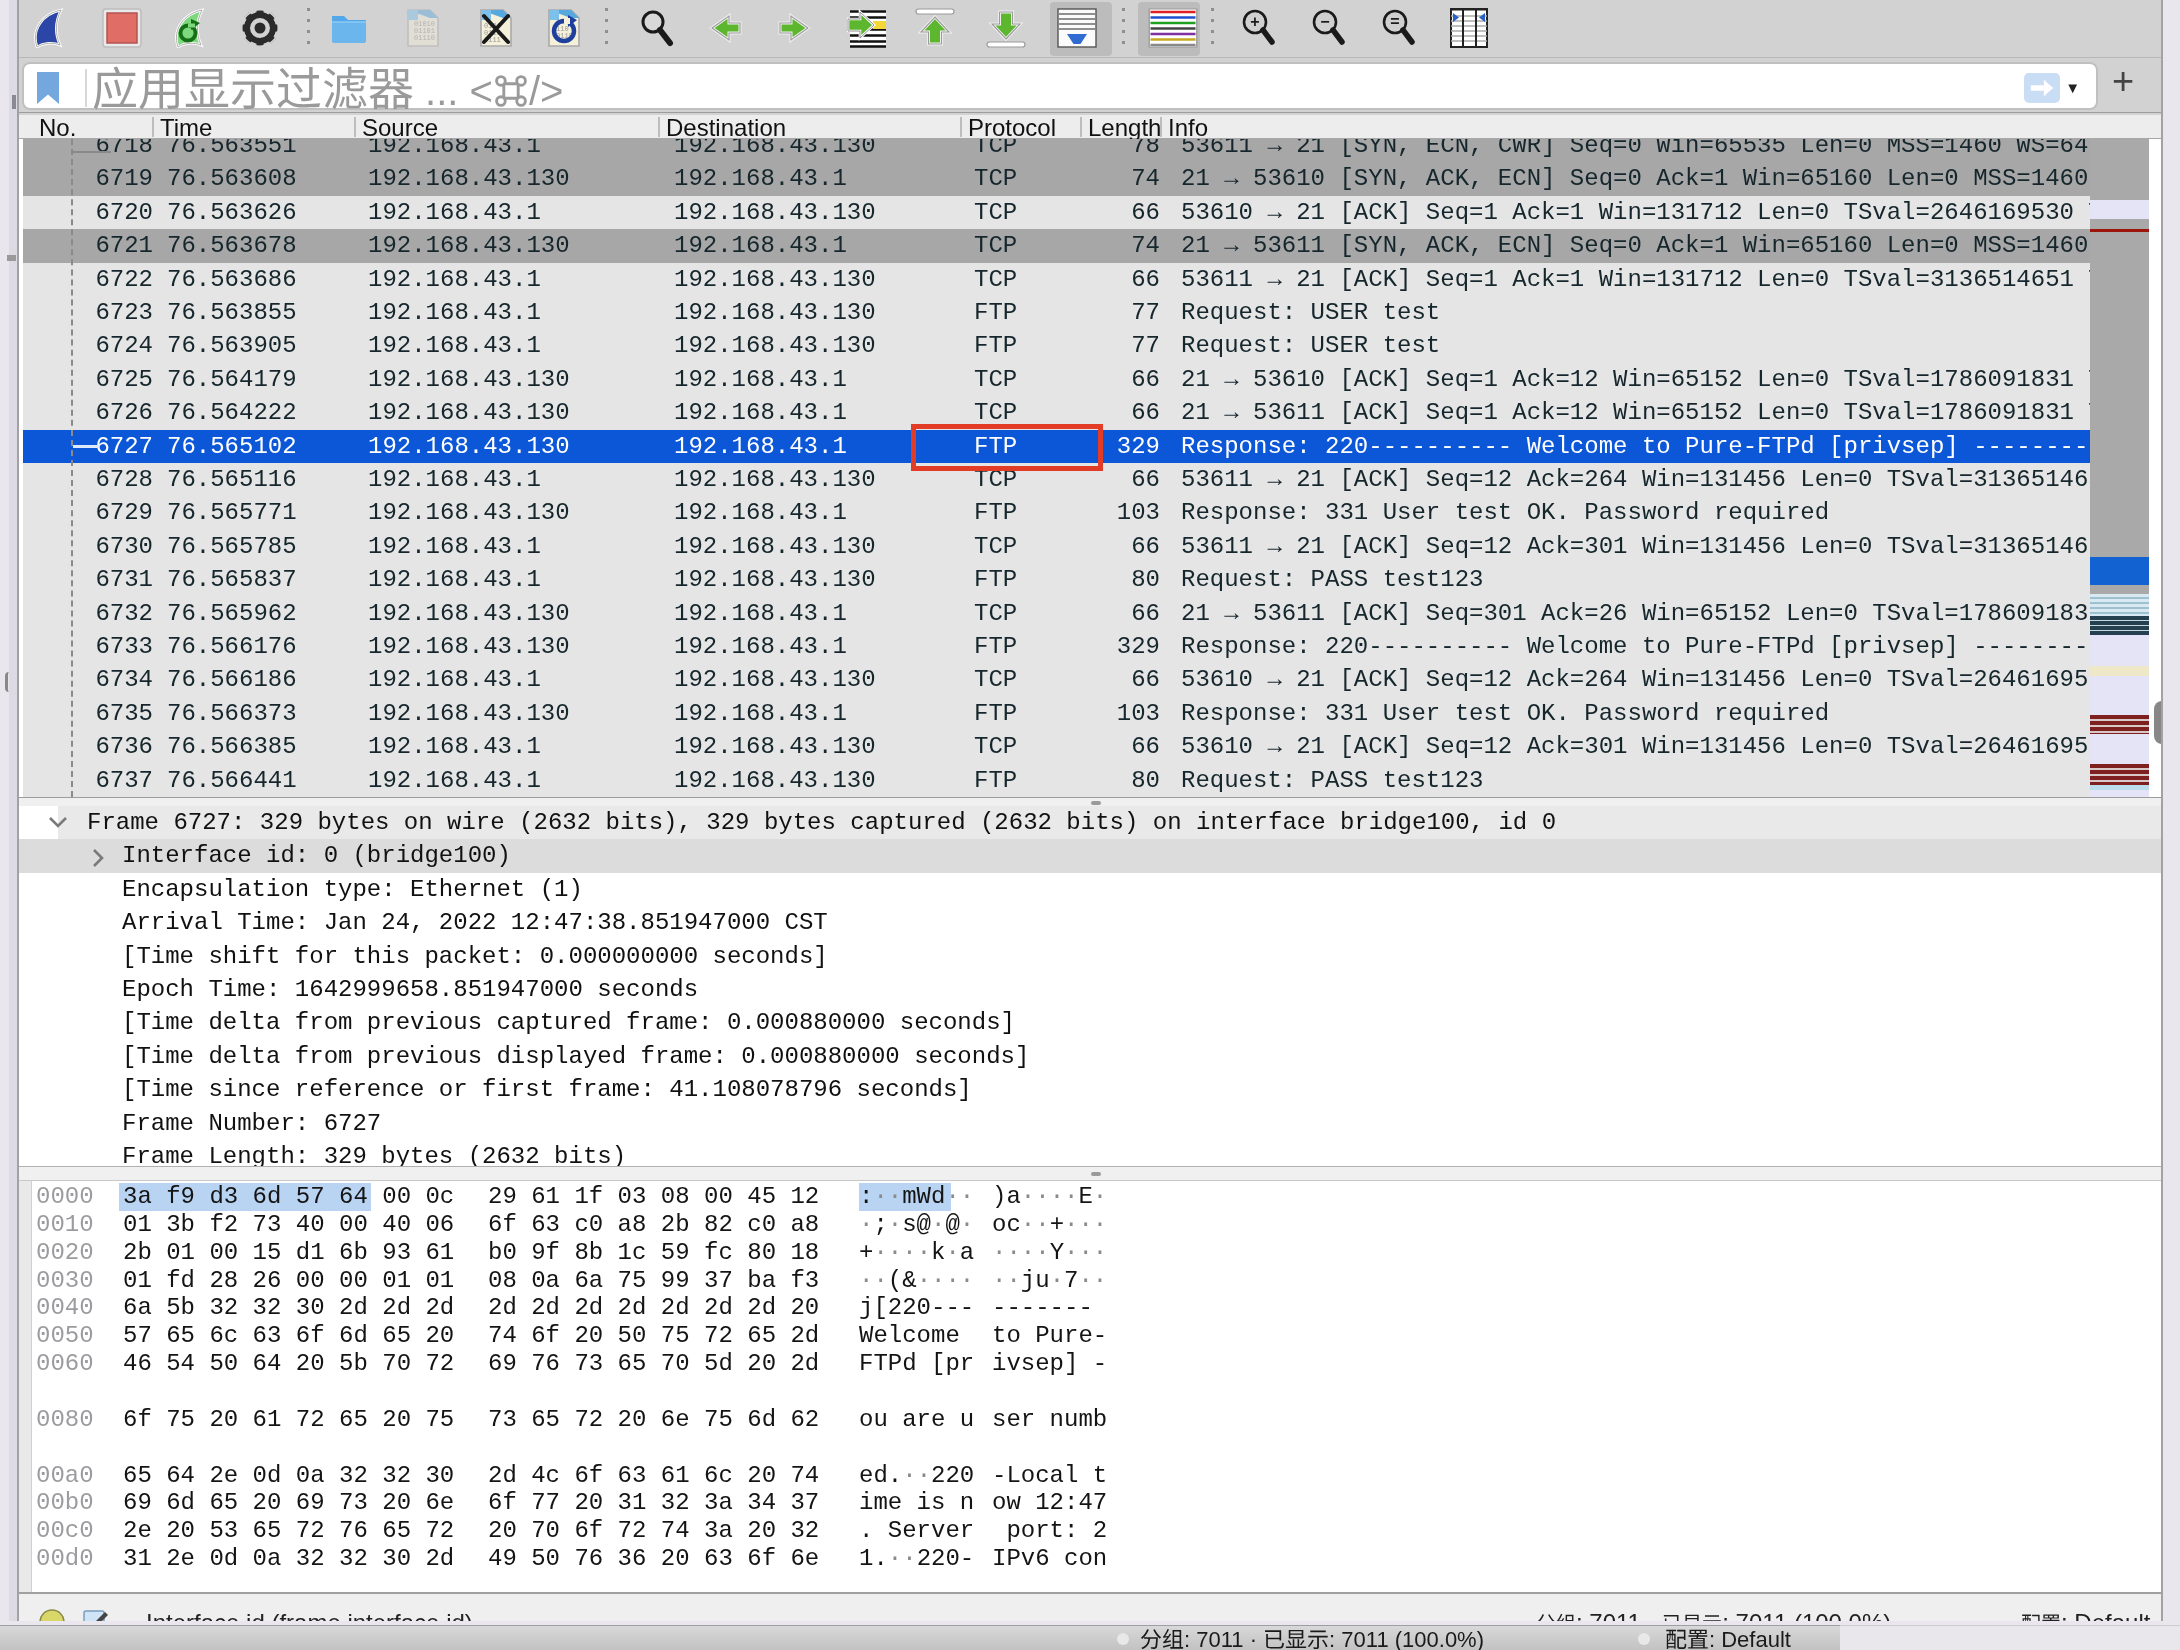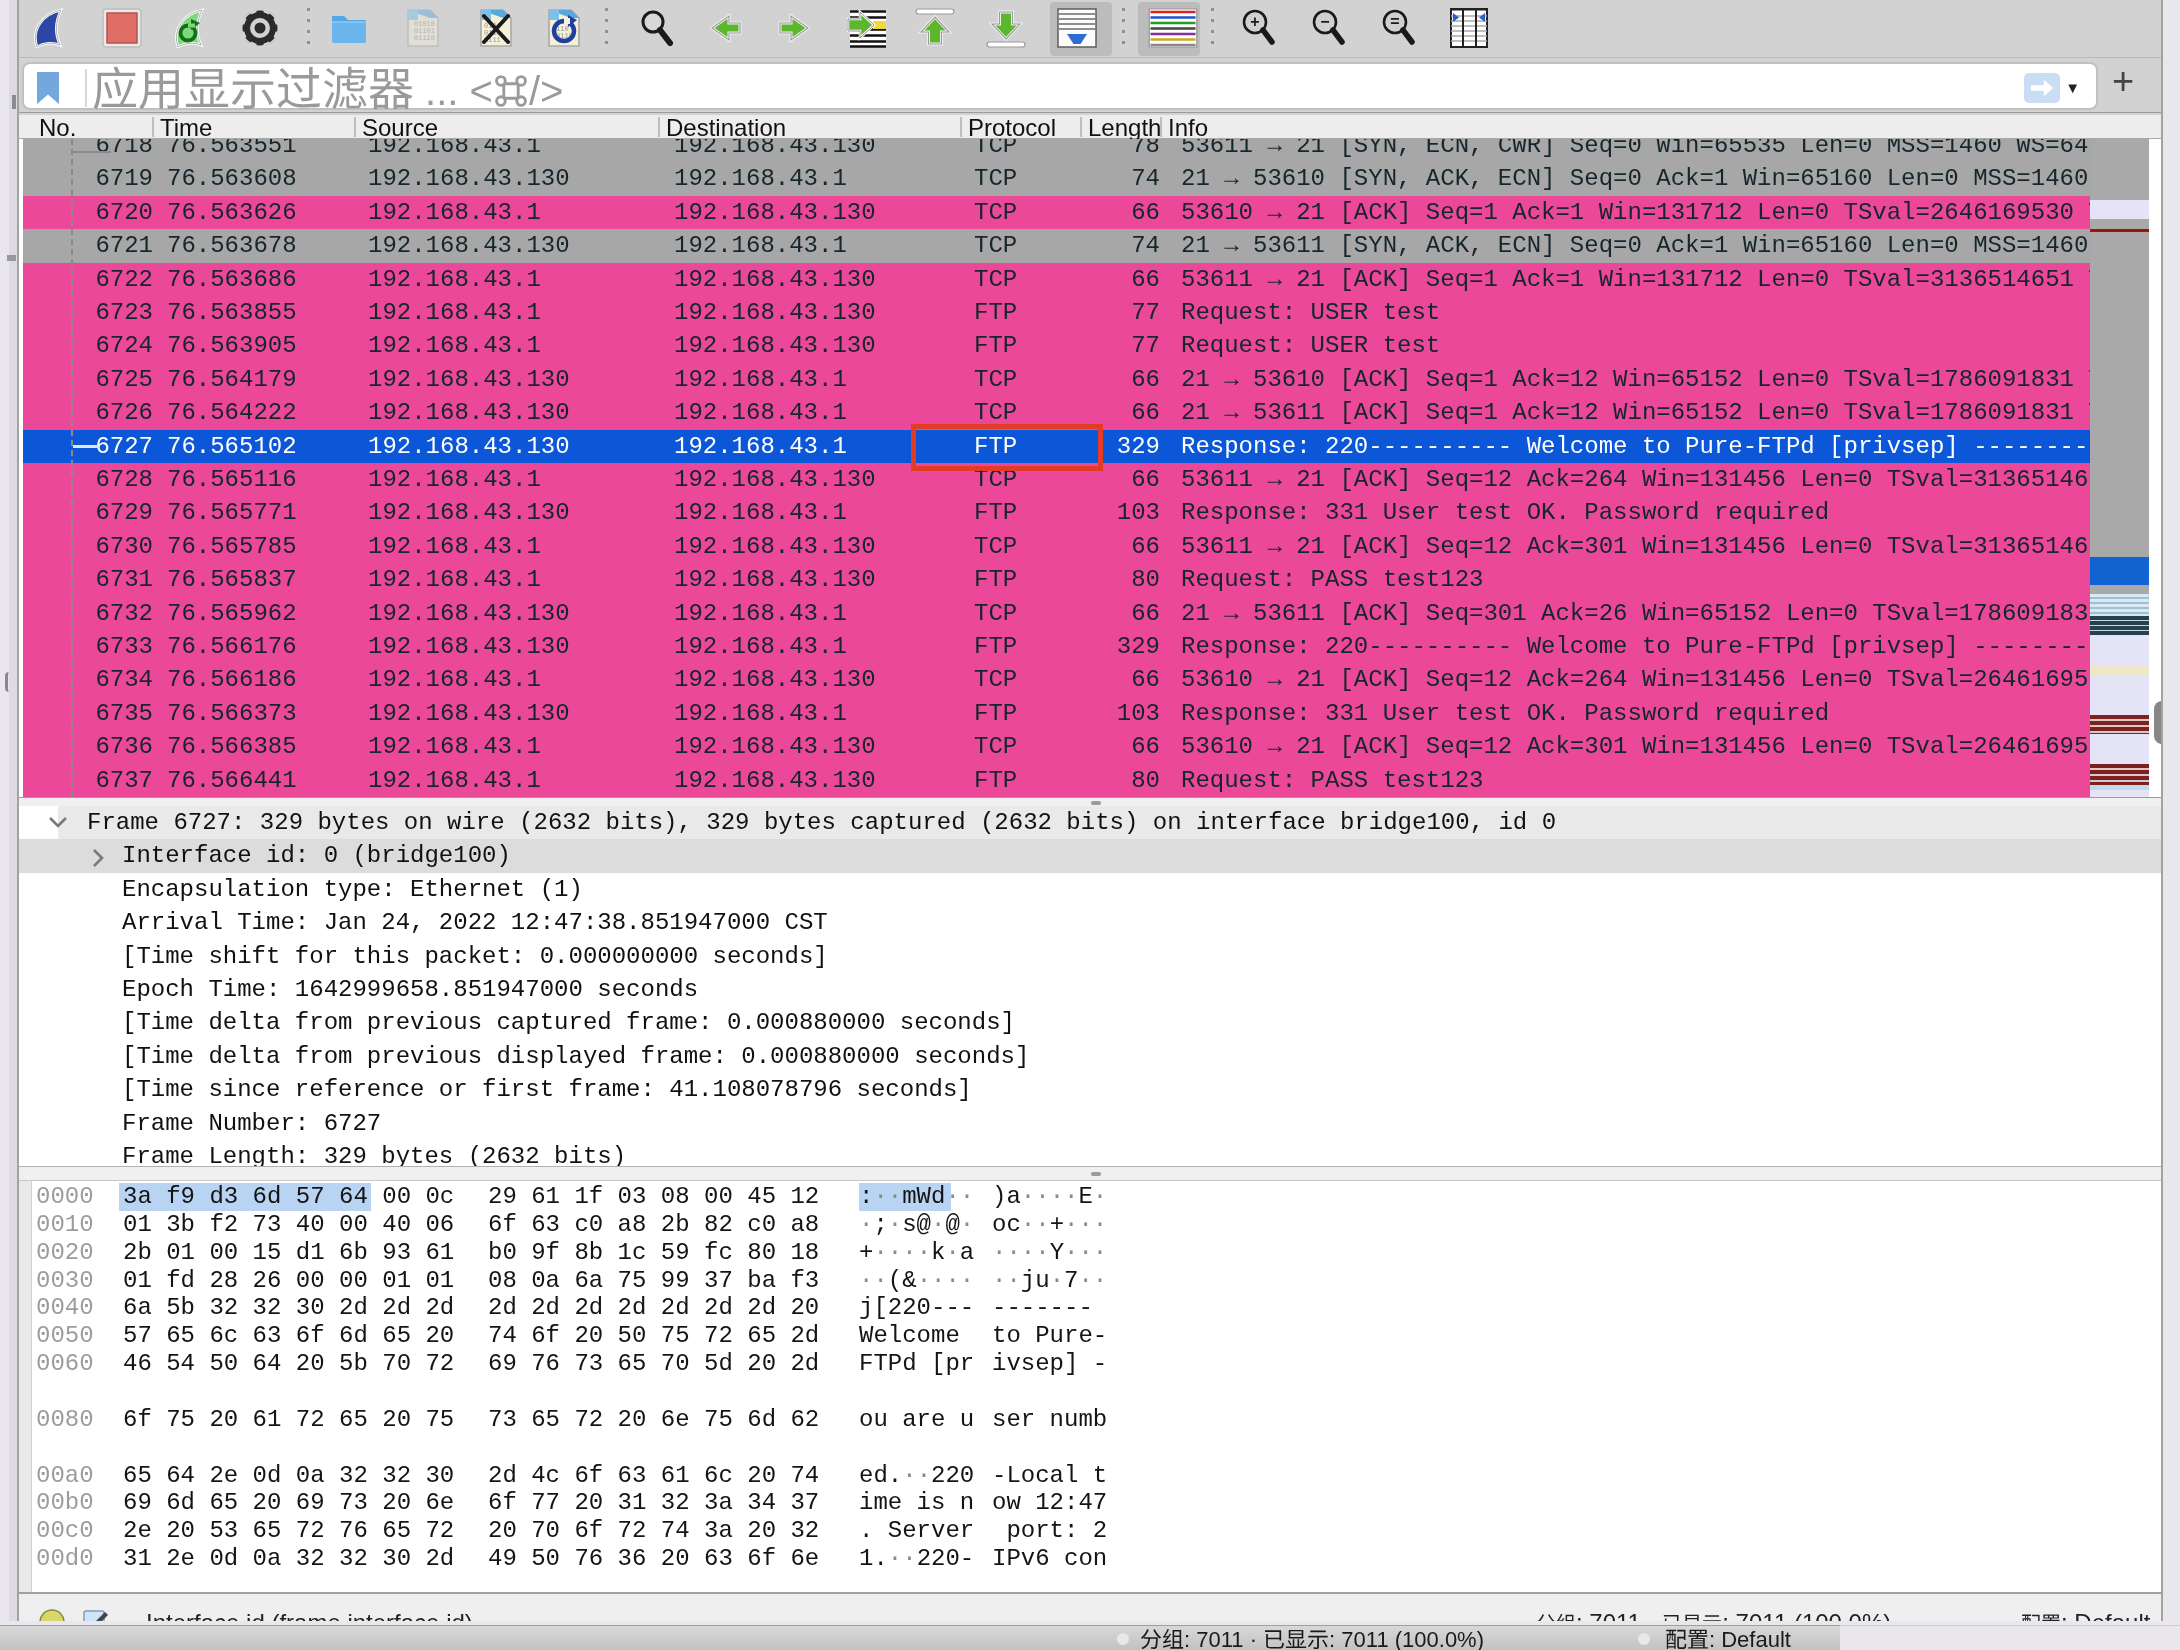--- a/index.html
+++ b/index.html
@@ -8,21 +8,21 @@
   background:#d2d2d2; border-left:2px solid #a2a2a2; border-right:2px solid #a2a2a2; overflow:hidden; }
 .ti { position:absolute; top:8px; width:40px; height:40px; }
 .pressed { position:absolute; top:2px; width:62px; height:54px; background:#bcbcbc; border-radius:4px; }
 #toolbar { position:absolute; left:0; top:0; width:100%; height:58px; background:#d2d2d2; border-bottom:1px solid #b8b8b8; }
 #filterrow { position:absolute; left:0; top:58px; width:100%; height:55px; background:#d2d2d2; border-bottom:1px solid #9c9c9c; }
 #filterbox { position:absolute; left:3px; top:4px; width:2076px; height:48px; background:#fff; border:2px solid #c0c0c0; border-radius:8px; }
 #header { position:absolute; left:0; top:115px; width:100%; height:24px; background:#ededed; border-bottom:1px solid #a8a8a8; font-size:24px; color:#111; }
 #header span { position:absolute; top:-1px; }
 #header i { position:absolute; top:2px; width:0; height:20px; border-left:2px solid #bdbdbd; font-style:normal; }
 .prow { position:absolute; left:4px; width:2069px; height:33.4px; line-height:33.4px; white-space:pre; overflow:hidden;text-decoration:underline; }
-.prow.l { background:#ec4899; }
+.prow.l { background:#e5e5e5; }
 .prow.g { background:#a7a7a7; }
 .prow.s { background:#0b57d8; color:#fff; }
 .prow span { position:absolute; }
 .c-no  { right:calc(100% - 130px); }
 .c-tm  { left:144px; }
 .c-src { left:345px; }
 .c-dst { left:651px; }
 .c-pro { left:951px; }
 .c-len { right:calc(100% - 1137px); }
 .c-inf { left:1158px; }

